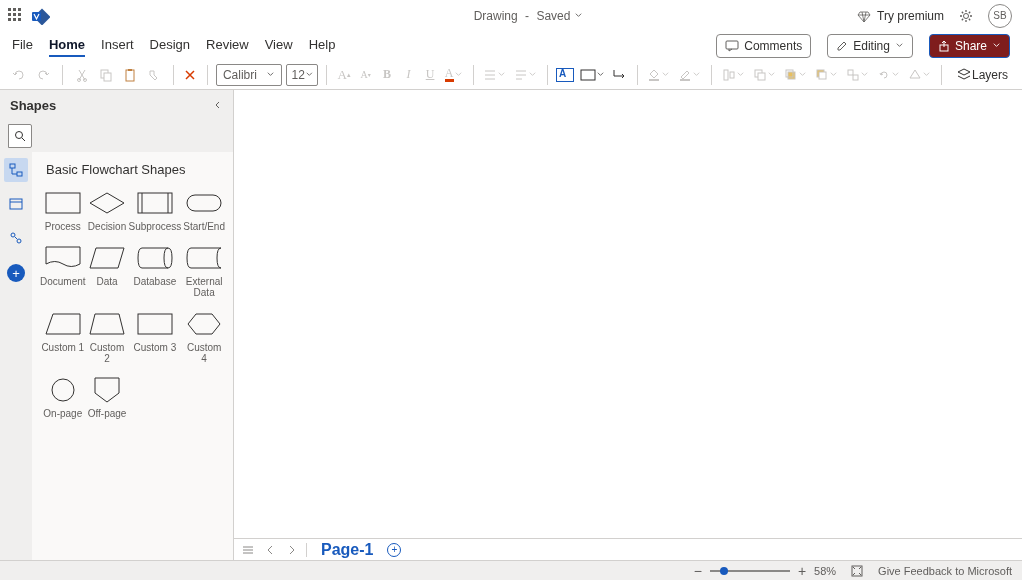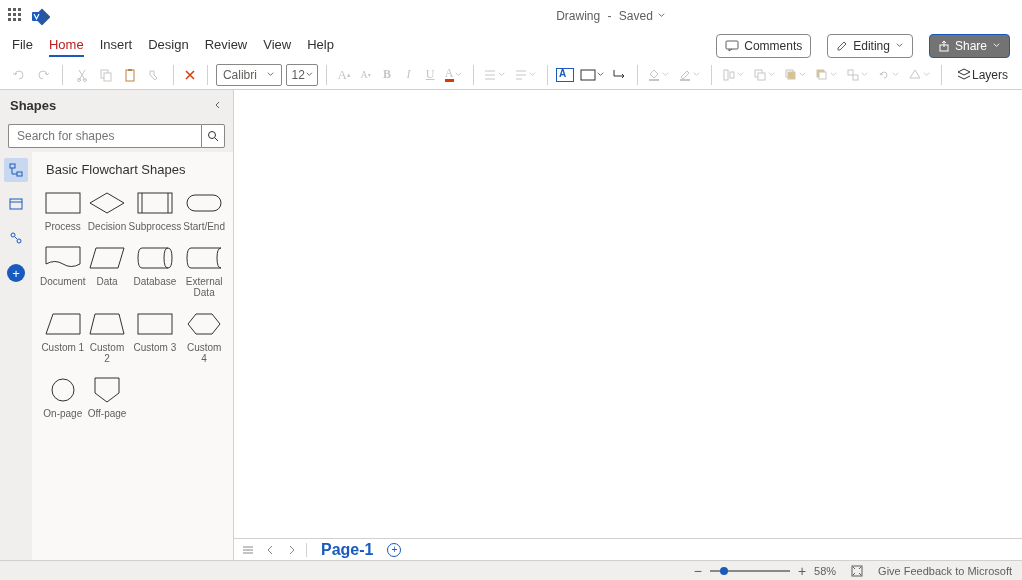--- a/index.html
+++ b/index.html
@@ -12,24 +12,24 @@
 .app-icon svg{width:18px;height:18px}
 .tb-center{flex:1;text-align:left;display:flex;align-items:center;justify-content:center;gap:4px;color:#605e5c;font-size:12px}
 .tb-right{display:flex;align-items:center;gap:14px;padding-right:10px}
 .try-prem{display:flex;align-items:center;gap:6px;color:#323130;font-size:12px;cursor:pointer}
 .gear{width:16px;height:16px;cursor:pointer}
 .avatar{width:24px;height:24px;border:1px solid #8a8886;border-radius:50%;display:flex;align-items:center;justify-content:center;font-size:10px;color:#605e5c;cursor:pointer}
 .chev{width:9px;height:9px}
 .menubar{height:28px;display:flex;align-items:center;padding:0 12px;background:#fff;border-bottom:1px solid transparent}
 .menu-items{display:flex;gap:16px}
 .menu-item{font-size:13px;color:#323130;cursor:pointer;padding:3px 0}
-.menu-item.active{color:#b91c1c;border-bottom:2px solid #185abd;font-weight:400}
+.menu-item.active{color:#0f172a;border-bottom:2px solid #185abd;font-weight:700}
 .menu-right{margin-left:auto;display:flex;gap:16px}
 .btn{height:24px;border:1px solid #8a8886;border-radius:4px;background:#fff;display:flex;align-items:center;padding:0 8px;gap:5px;font-size:12px;cursor:pointer;color:#323130}
-.btn-share{background:#737373;border-color:#185abd;color:#fff}
+.btn-share{background:#7f1d1d;border-color:#185abd;color:#fff}
 .ribbon{height:30px;border-bottom:1px solid #d2d0ce;display:flex;align-items:center;padding:0 8px;gap:4px;background:#fff}
 .ribgrp{display:flex;align-items:center;gap:2px}
 .ribsep{width:1px;height:20px;background:#d2d0ce;margin:0 4px}
 .ribbtn{width:22px;height:22px;display:flex;align-items:center;justify-content:center;cursor:pointer;border-radius:2px;color:#605e5c}
 .ribbtn.dis{color:#c8c6c4}
 .ribbtn-dd{display:flex;align-items:center;padding:0 2px;cursor:pointer}
 .font-combo{width:80px;height:22px;border:1px solid #8a8886;border-radius:2px;display:flex;align-items:center;padding:0 6px;font-size:12px;color:#605e5c;justify-content:space-between;cursor:pointer}
 .size-combo{width:32px;height:22px;border:1px solid #8a8886;border-radius:2px;display:flex;align-items:center;padding:0 4px;font-size:12px;color:#605e5c;justify-content:space-between;cursor:pointer}
 .textbox-btn{border:1.5px solid #185abd;width:18px;height:14px;position:relative}
 .textbox-btn::after{content:"A";position:absolute;left:2px;top:-1px;font-size:10px;color:#185abd;font-weight:600}
@@ -87,20 +87,35 @@
     </div>
   </div>
   <div class="tb-center">
     <span>Drawing</span>
     <span> &nbsp;-&nbsp; </span>
     <span>Saved</span>
     <svg class="chev" viewBox="0 0 10 10">
         <path d="M2 3 L5 6 L8 3" stroke="#605e5c" fill="none" stroke-width="1"></path>
       </svg>
   </div>
+  <div class="tb-right">
+    <div class="try-prem">
+      <svg width="14" height="14" viewBox="0 0 14 14">
+          <path d="M3 3 L11 3 L13 6 L7 13 L1 6 Z M1 6 L13 6 M5 3 L7 13 M9 3 L7 13" stroke="#605e5c" fill="none" stroke-width="0.8"></path>
+        </svg>
+      <span>Try premium</span>
+    </div>
+    <svg class="gear" viewBox="0 0 16 16">
+        <circle cx="8" cy="8" r="2.5" fill="none" stroke="#605e5c" stroke-width="1"></circle>
+        <path d="M8 2 L8 4 M8 12 L8 14 M2 8 L4 8 M12 8 L14 8 M3.8 3.8 L5.2 5.2 M10.8 10.8 L12.2 12.2 M3.8 12.2 L5.2 10.8 M10.8 5.2 L12.2 3.8" stroke="#605e5c" stroke-width="1.3"></path>
+      </svg>
+    <div class="avatar">
+        <span>SB</span>
+      </div>
+  </div>
 </div>
 
 <div class="menubar">
   <div class="menu-items">
     <div class="menu-item">File</div>
     <div class="menu-item active">Home</div>
     <div class="menu-item">Insert</div>
     <div class="menu-item">Design</div>
     <div class="menu-item">Review</div>
     <div class="menu-item">View</div>
@@ -334,21 +349,20 @@
 
 <div class="main">
   <div class="side">
     <div class="side-head">
       <span>Shapes</span>
       <svg width="10" height="10" viewBox="0 0 10 10">
           <path d="M6 2 L3 5 L6 8" stroke="#605e5c" fill="none"></path>
         </svg>
     </div>
     <div class="side-search">
-      <input class="search-inp" placeholder="Search for shapes" style="">
       <div class="search-btn">
           <svg width="12" height="12" viewBox="0 0 12 12">
             <circle cx="5" cy="5" r="3.5" fill="none" stroke="#323130"></circle>
             <path d="M8 8 L11 11" stroke="#323130"></path>
           </svg>
         </div>
     </div>
     <div class="side-body">
       <div class="side-rail">
         <div class="rail-btn active">

